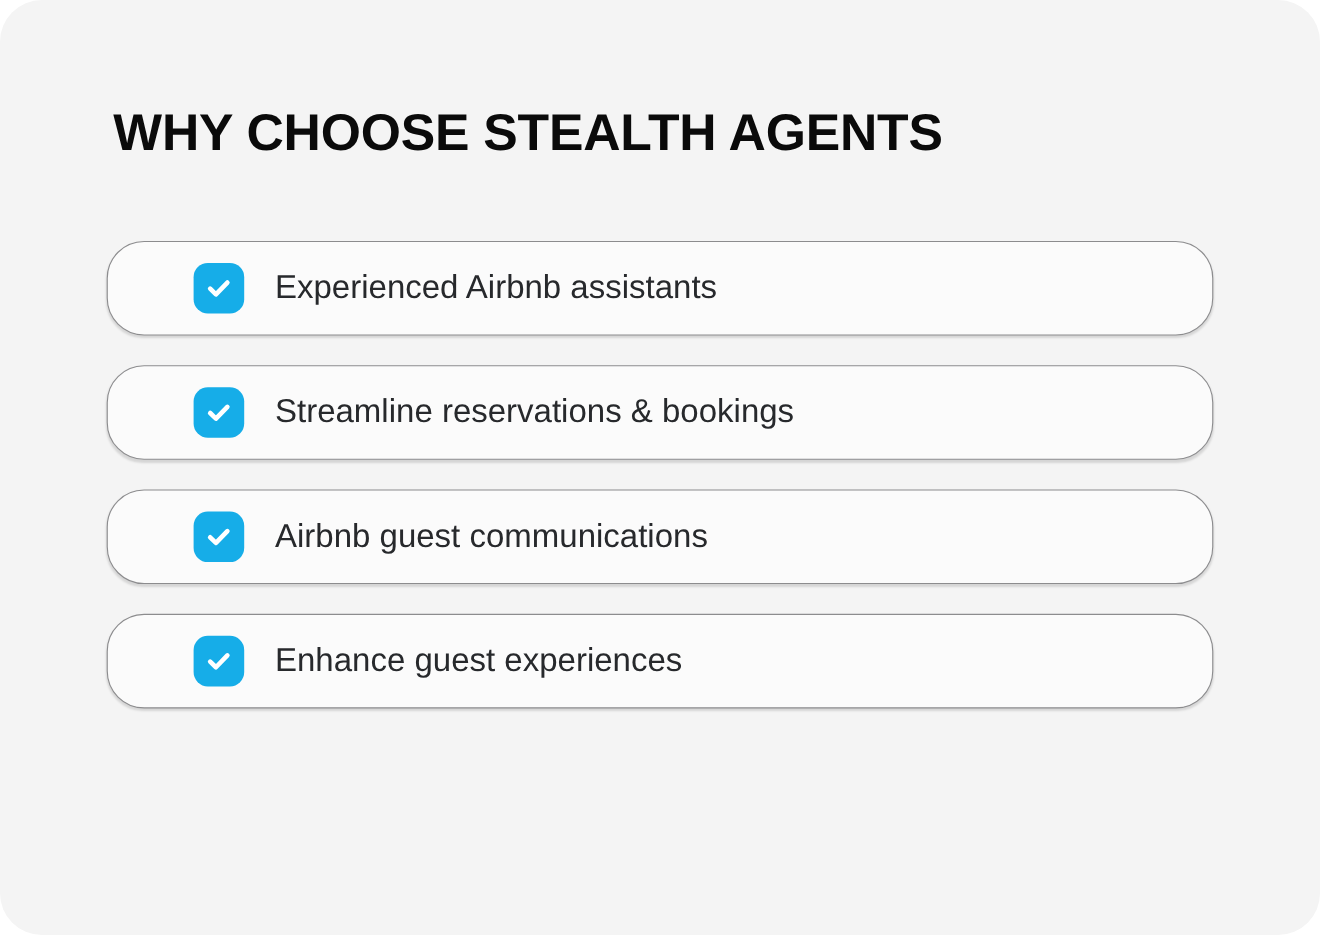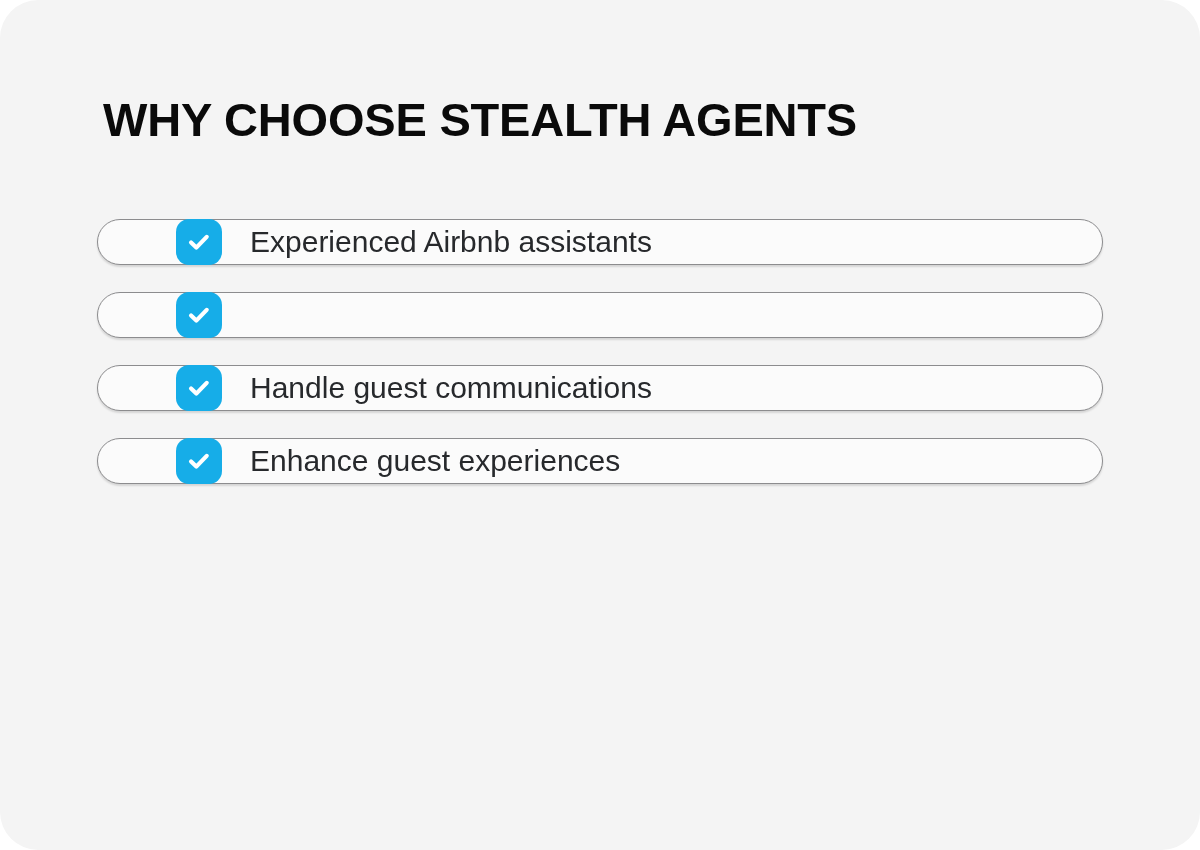--- a/index.html
+++ b/index.html
@@ -43,21 +43,21 @@
   .feature-list {
     position: absolute;
     left: 97px;
     top: 219px;
     width: 1006px;
   }
 
   .feature-row {
     position: relative;
     box-sizing: border-box;
-    height: 46px;
+    height: 86px;
     margin-bottom: 27px;
     background: #fbfbfb;
     border: 1.6px solid #8c8c8e;
     border-radius: 34px;
     box-shadow: 0 2px 2px rgba(0, 0, 0, 0.13);
     display: flex;
     align-items: center;
   }
 
   .feature-row:last-child {
@@ -108,29 +108,30 @@
       </span>
       <span class="feature-label">Experienced Airbnb assistants</span>
     </div>
 
     <div class="feature-row">
       <span class="checkbox">
         <svg viewBox="0 0 24 24" aria-hidden="true">
           <path d="M5.2 12.4 L9.7 16.8 L18.6 7.6" fill="none" stroke="#ffffff" stroke-width="3.6" stroke-linecap="round" stroke-linejoin="round"></path>
         </svg>
       </span>
+      <span class="feature-label">Streamline reservations &amp; bookings</span>
     </div>
 
     <div class="feature-row">
       <span class="checkbox">
         <svg viewBox="0 0 24 24" aria-hidden="true">
           <path d="M5.2 12.4 L9.7 16.8 L18.6 7.6" fill="none" stroke="#ffffff" stroke-width="3.6" stroke-linecap="round" stroke-linejoin="round"></path>
         </svg>
       </span>
-      <span class="feature-label">Handle guest communications</span>
+      <span class="feature-label">Airbnb guest communications</span>
     </div>
 
 
 
     <div class="feature-row">
       <span class="checkbox">
         <svg viewBox="0 0 24 24" aria-hidden="true">
           <path d="M5.2 12.4 L9.7 16.8 L18.6 7.6" fill="none" stroke="#ffffff" stroke-width="3.6" stroke-linecap="round" stroke-linejoin="round"></path>
         </svg>
       </span>

